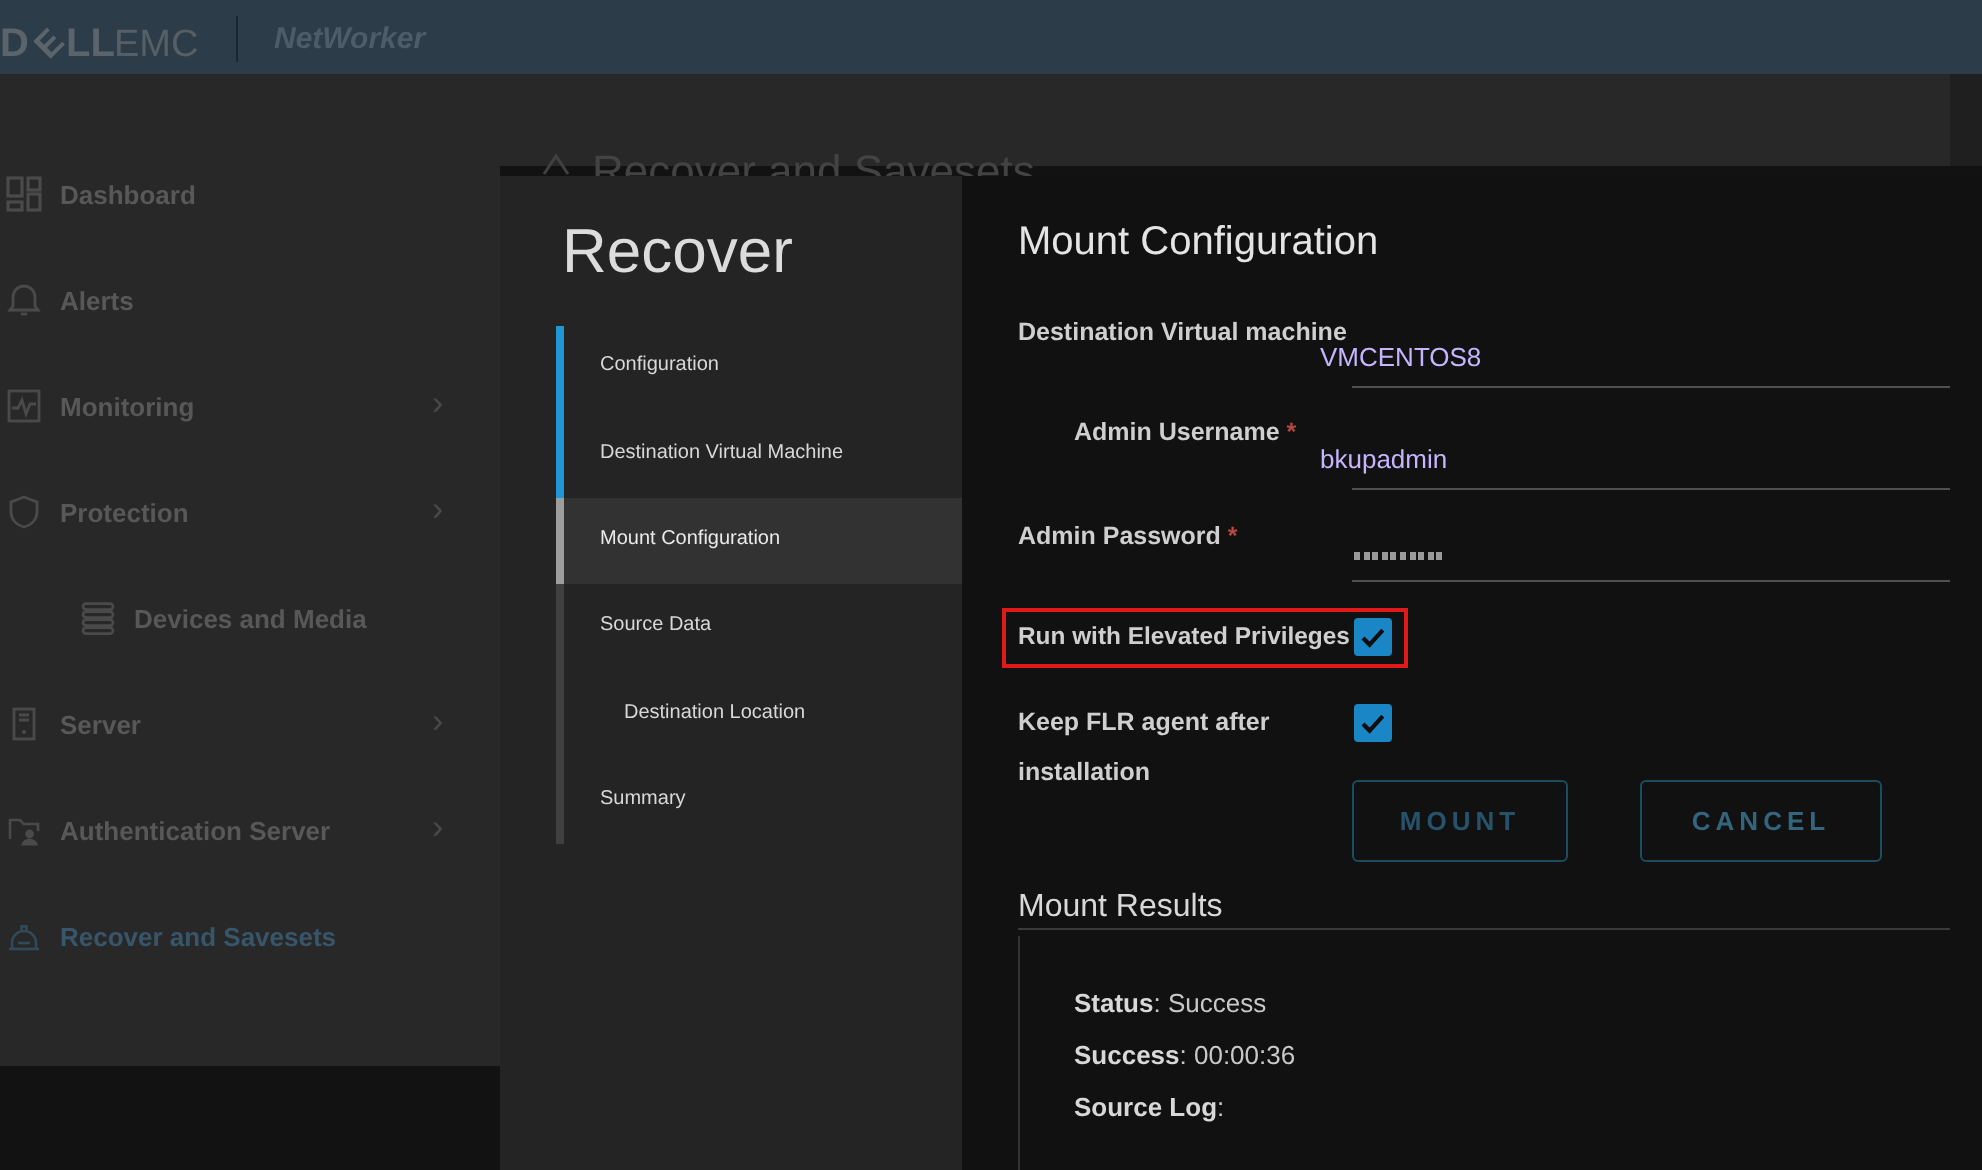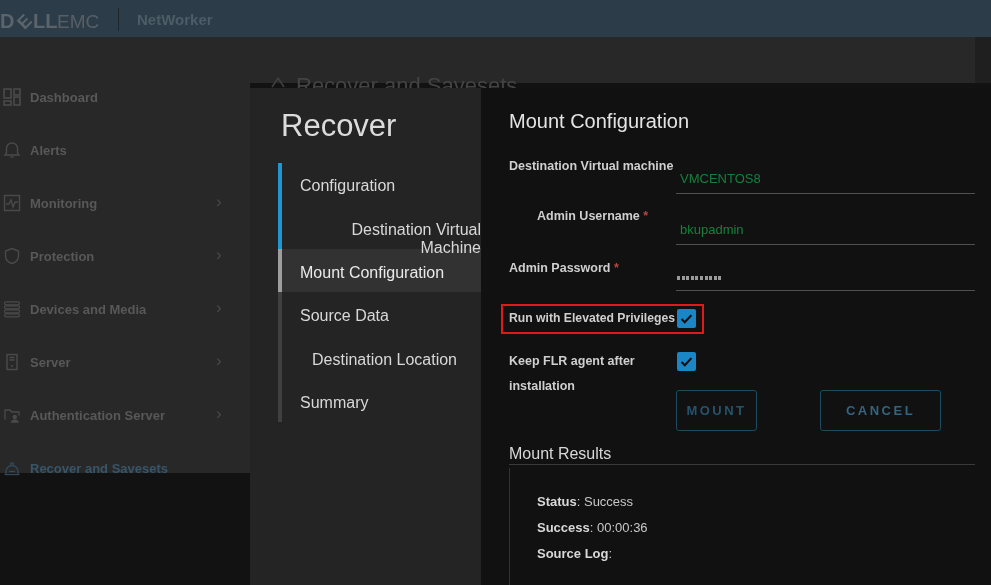--- a/index.html
+++ b/index.html
@@ -14,24 +14,24 @@
 
   <svg class="abs" style="left:0;top:12px;" width="110" height="20" viewBox="0 0 110 20">
     <text x="0" y="16" font-family="Liberation Sans, sans-serif" font-size="20" font-weight="bold" fill="#5c646b">D</text>
     <g transform="translate(24.5,9) rotate(-45)">
       <text x="-6.5" y="6.5" font-family="Liberation Sans, sans-serif" font-size="18" font-weight="bold" fill="#5c646b">E</text>
     </g>
     <text x="33" y="16" font-family="Liberation Sans, sans-serif" font-size="20" font-weight="bold" fill="#5c646b">LL</text>
     <text x="57" y="16" font-family="Liberation Sans, sans-serif" font-size="19" font-weight="normal" fill="#575f66">EMC</text>
   </svg>
   <div class="abs" style="left:118px;top:8px;width:1px;height:23px;background:#1c262e;"></div>
-  <div class="abs" style="left:137px;top:11px;font-weight:bold;font-size:15px;color:#4d5c66;">NetWorker</div>
-</div>
-
-<div class="abs" style="left:0;top:37px;width:250px;height:436px;background:#282828;">
+  <div class="abs" style="left:137px;top:11px;font-weight:bold;font-size:15px;color:#4d5c66;font-style:italic;">NetWorker</div>
+</div>
+
+<div class="abs" style="left:0;top:37px;width:250px;height:496px;background:#282828;">
   <div class="abs sb" style="top:47px;">
       <span class="ic">
     <svg width="18" height="18" viewBox="0 0 18 18">
           <g fill="none" stroke="#4a4a4a" stroke-width="1.6">
             <rect x="1" y="1" width="7" height="9"></rect>
             <rect x="11" y="1" width="6" height="6"></rect>
             <rect x="1" y="13" width="7" height="4"></rect>
             <rect x="11" y="9" width="6" height="8"></rect>
           </g>
         </svg>
@@ -65,21 +65,21 @@
       <span class="ic">
     <svg width="18" height="18" viewBox="0 0 18 18">
           <g fill="none" stroke="#4a4a4a" stroke-width="1.4">
             <path d="M9 1.5 l6.5 2.5 v5 c0 4 -3 6.5 -6.5 7.5 c-3.5 -1 -6.5 -3.5 -6.5 -7.5 v-5 z"></path>
           </g>
         </svg>
   </span>
       <span class="tx">Protection</span>
       <span class="ch">›</span>
     </div>
-  <div class="abs sb" style="top:259px;">
+  <div class="abs sb" style="top:259px;margin-left:37px;">
       <span class="ic">
     <svg width="18" height="18" viewBox="0 0 18 18">
           <g fill="none" stroke="#4a4a4a" stroke-width="1.3">
             <rect x="1.5" y="1.8" width="15" height="3" rx="1.5"></rect>
             <rect x="1.5" y="5.8" width="15" height="3" rx="1.5"></rect>
             <rect x="1.5" y="9.8" width="15" height="3" rx="1.5"></rect>
             <rect x="1.5" y="13.8" width="15" height="3" rx="1.5"></rect>
           </g>
         </svg>
   </span>
@@ -154,21 +154,21 @@
     <div class="abs" style="left:28px;top:75px;width:4px;height:86px;background:#2196d4;"></div>
     <div class="abs" style="left:28px;top:161px;width:4px;height:43px;background:#9e9e9e;"></div>
     <div class="abs" style="left:28px;top:204px;width:4px;height:130px;background:#404040;"></div>
     <div class="abs nv" style="top:89px;">Configuration</div>
     <div class="abs nv" style="top:132.5px;">Destination Virtual Machine</div>
     <div class="abs nv" style="top:176px;color:#eaeaea;">Mount Configuration</div>
     <div class="abs nv" style="top:219px;">Source Data</div>
     <div class="abs nv" style="top:262.5px;margin-left:12px;">Destination Location</div>
     <div class="abs nv" style="top:306px;">Summary</div>
   </div>
-  <style>.nv{left:50px;font-size:16px;color:#d8d8d8;text-align:right;}</style>
+  <style>.nv{left:50px;font-size:10px;color:#d8d8d8;}</style>
 
   <div class="abs" style="left:231px;top:0;width:510px;height:497px;background:#111111;">
     <div class="abs" style="left:28px;top:21.5px;font-size:20px;color:#e4e4e4;">Mount Configuration</div>
 
     <div class="abs lbl" style="top:71px;">Destination Virtual machine</div>
     <div class="abs val" style="top:83px;">VMCENTOS8</div>
     <div class="abs ul" style="top:105px;"></div>
 
     <div class="abs lbl" style="top:121px;margin-left:28px;">Admin Username <span class="req">*</span></div>
     <div class="abs val" style="top:134px;">bkupadmin</div>
@@ -187,34 +187,34 @@
           <path d="M4.5 10 l3.3 3.3 l6.6 -7.2" stroke="#0e0e0e" stroke-width="2.1" fill="none"></path>
         </svg></div>
 
     <div class="abs lbl" style="top:266px;">Keep FLR agent after</div>
     <div class="abs lbl" style="top:291px;">installation</div>
     <div class="abs cb" style="left:196px;top:264px;"><svg width="19" height="19" viewBox="0 0 19 19">
           <rect x="0" y="0" width="19" height="19" rx="2" fill="#1b86c6"></rect>
           <path d="M4.5 10 l3.3 3.3 l6.6 -7.2" stroke="#0e0e0e" stroke-width="2.1" fill="none"></path>
         </svg></div>
 
-    <div class="abs btn" style="left:195px;top:302px;width:81px;color:#26536b;">MOUNT</div>
+    <div class="abs btn" style="left:195px;top:302px;width:108px;color:#26536b;">MOUNT</div>
     <div class="abs btn" style="left:300px;top:302px;width:121px;color:#34657e;margin-left:39px;">CANCEL</div>
 
     <div class="abs" style="left:28px;top:357px;font-size:16px;font-weight:normal;color:#d8d8d8;">Mount Results</div>
     <div class="abs" style="left:28px;top:376px;width:466px;height:1px;background:#3a3a3a;"></div>
     <div class="abs" style="left:28px;top:380px;width:1px;height:117px;background:#333333;"></div>
     <div class="abs res" style="top:406px;"><b>Status</b>: Success</div>
     <div class="abs res" style="top:432px;"><b>Success</b>: 00:00:36</div>
     <div class="abs res" style="top:458px;"><b>Source Log</b>:</div>
   </div>
   <style>
     .lbl { left:28px; font-size:12.5px; font-weight:bold; color:#cfcfcf; }
     .req { color:#b8473f; }
-    .val { left:199px; font-size:13px; color:#15803d; }
+    .val { left:179px; font-size:13px; color:#c4b5fd; }
     .ul  { left:195px; width:299px; height:1px; background:#505050; }
     .btn { height:41px; border:1px solid #1d4c61; border-radius:3px; font-size:13px;
            font-weight:bold; letter-spacing:2.5px; text-align:center; line-height:39px; }
     .res { left:56px; font-size:13px; color:#c8c8c8; }
     .res b { color:#d8d8d8; }
     .pd { display:inline-block; width:3px; height:3.5px; margin-right:1.6px; background:#9a9a9a; }
   </style>
 </div>
 
 </body></html>

